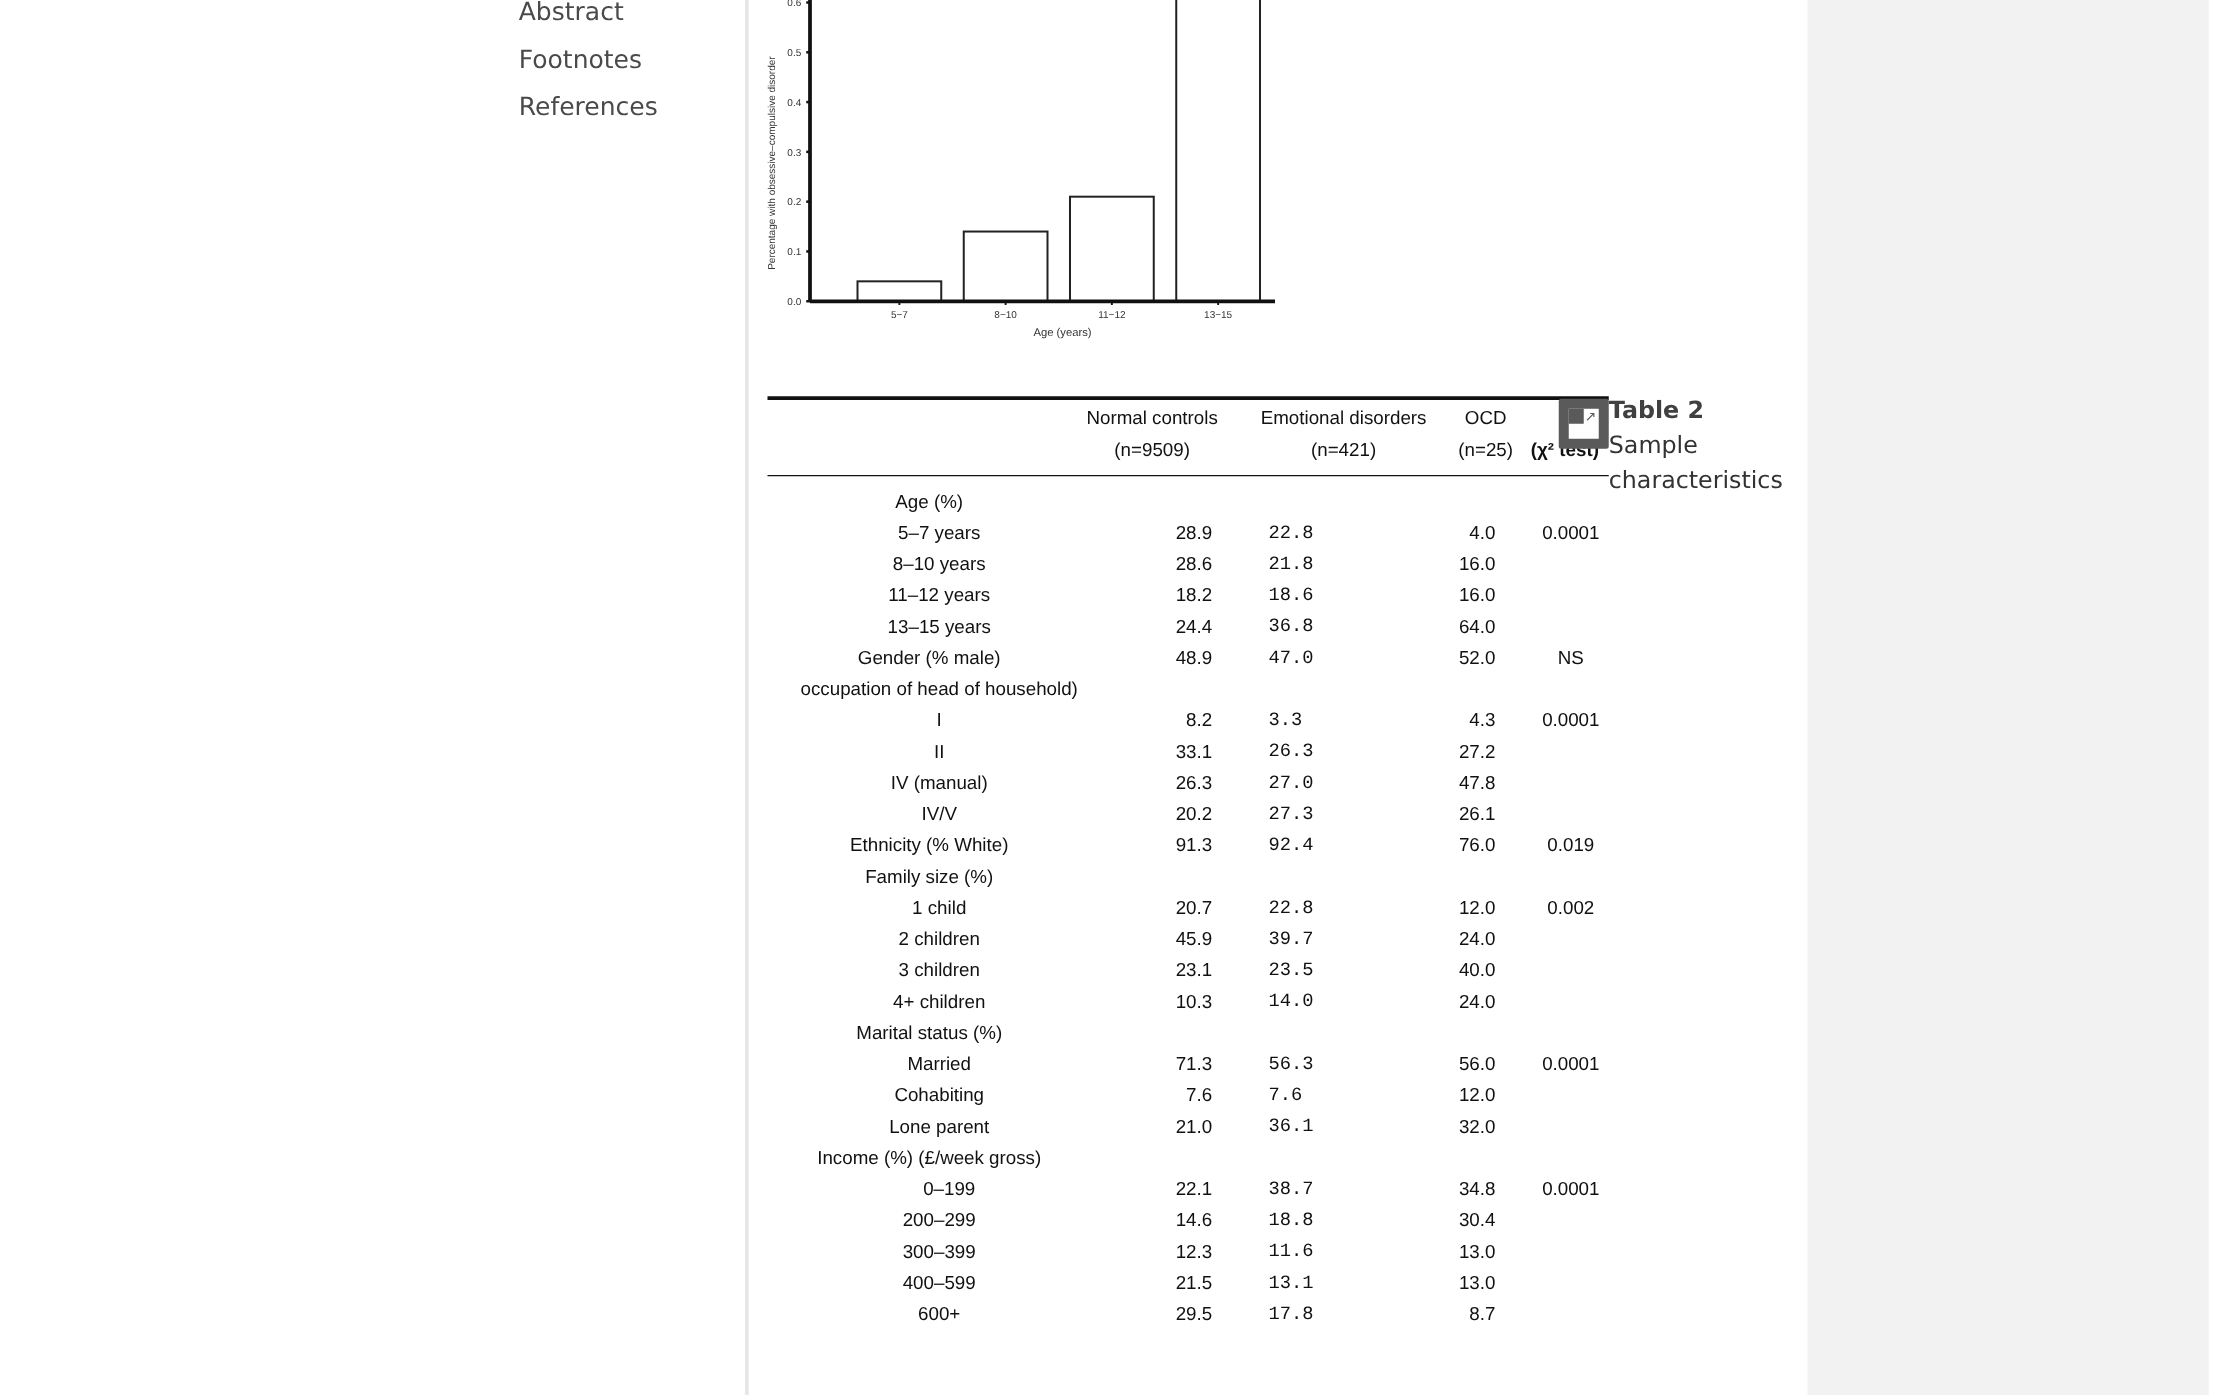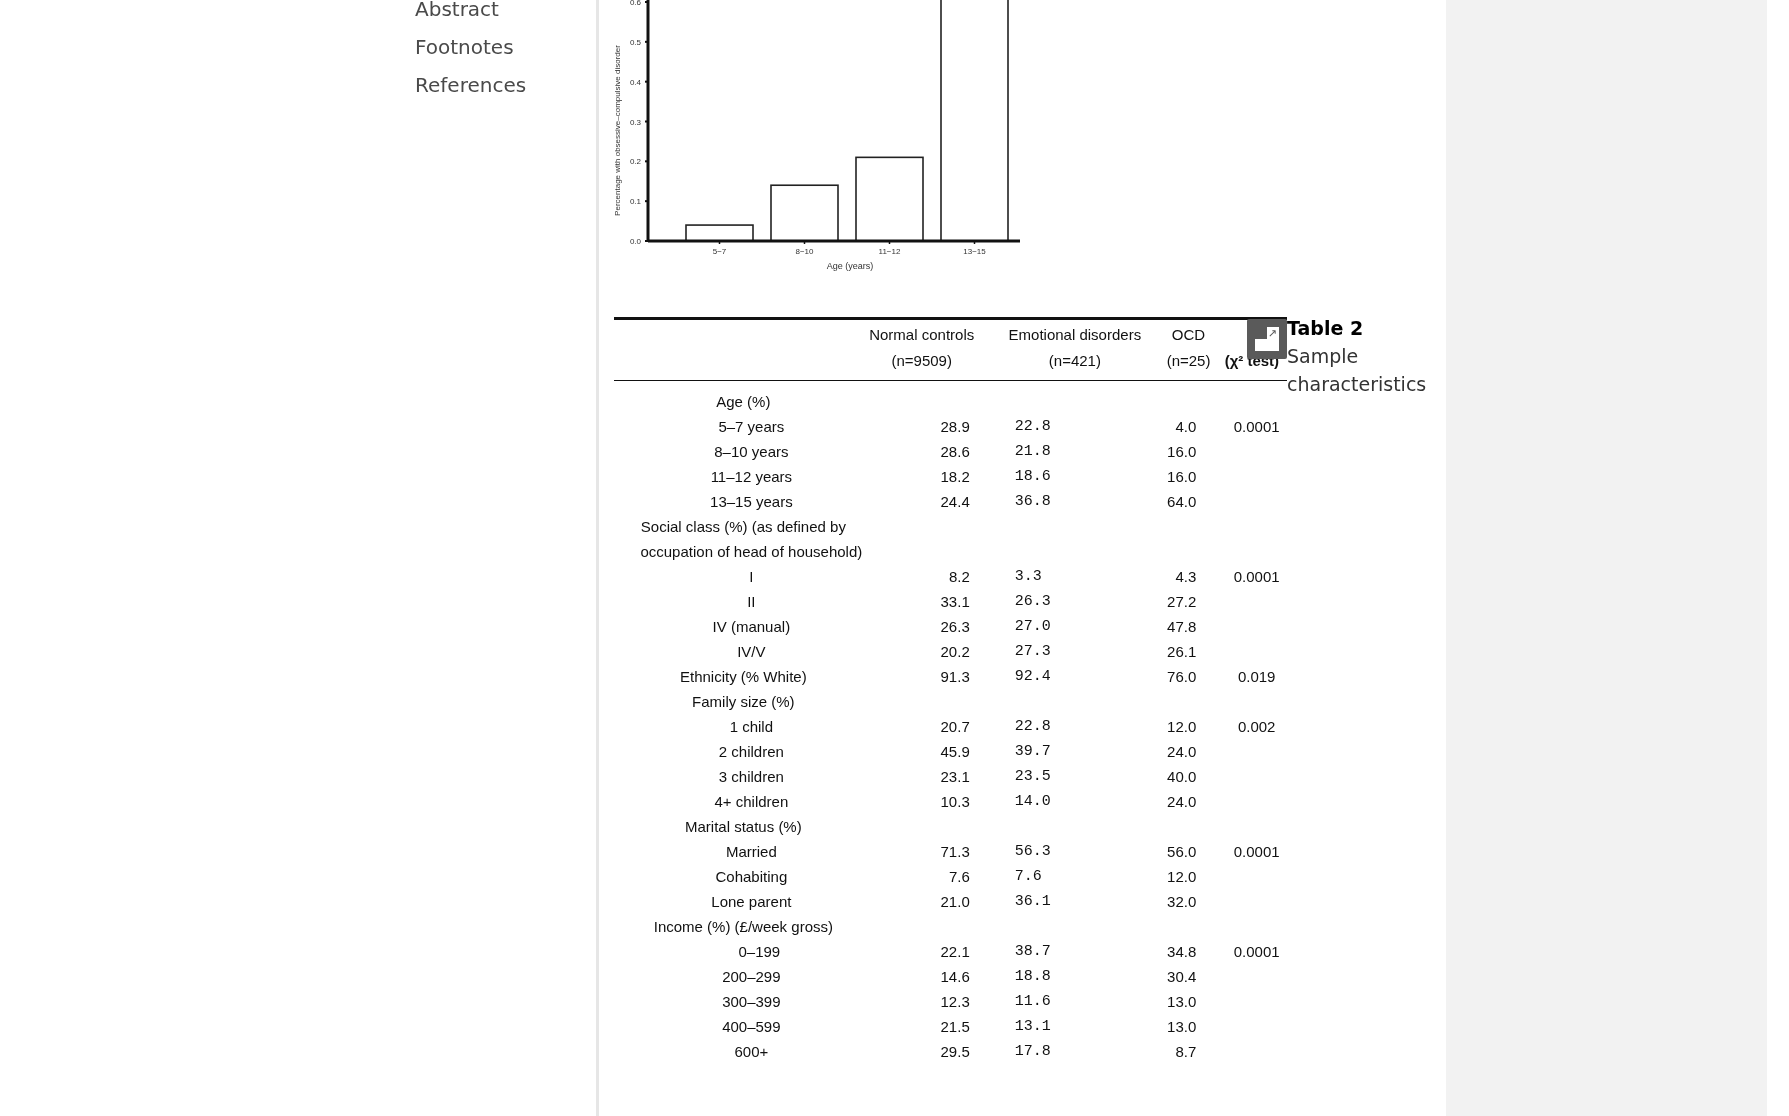--- a/index.html
+++ b/index.html
@@ -26,21 +26,21 @@
   .c4 { width:70px; text-align:center; }
   .lvl1 { padding-left:16px !important; }
   .lvl2 { padding-left:32px !important; }
   .tbl tbody tr:first-child td { padding-top:8px; }
   .caption { position:absolute; left:1247px; top:314px; }
   .expand-btn { position:absolute; left:0; top:5px; width:40px; height:40px; background:#5a5a5a; border-radius:2px; cursor:pointer; }
   .expand-btn .inner { position:absolute; left:8px; top:8px; width:24px; height:24px; background:#fff; }
   .expand-btn .inner .notch { position:absolute; left:0; top:0; width:12px; height:12px; background:#5a5a5a; }
   .expand-btn .inner .arrow { position:absolute; right:2px; top:1px; font-size:11px; color:#5a5a5a; font-family:"DejaVu Sans", sans-serif; line-height:11px; }
   .caption-text { position:absolute; left:40px; top:0; width:150px; font-size:19px; line-height:28px; color:#333; font-family:"DejaVu Sans", sans-serif; }
-  .caption-text b { color:#000000; }
+  .caption-text b { color:#404040; }
 </style>
 </head>
 <body>
 
 <nav class="sidebar">
   <a>Abstract</a>
   <a>Footnotes</a>
   <a>References</a>
 </nav>
 
@@ -138,25 +138,25 @@
           <td class="c4"></td>
         </tr>
         <tr>
           <td class="c0 lvl1">13–15 years</td>
           <td class="c1">24.4</td>
           <td class="c2">36.8</td>
           <td class="c3">64.0</td>
           <td class="c4"></td>
         </tr>
         <tr>
-          <td class="c0 ">Social class (%) (as defined by</td>
-          <td class="c1"></td>
-          <td class="c2"></td>
-          <td class="c3"></td>
-          <td class="c4"></td>
+          <td class="c0 ">Gender (% male)</td>
+          <td class="c1">48.9</td>
+          <td class="c2">47.0</td>
+          <td class="c3">52.0</td>
+          <td class="c4">NS</td>
         </tr>
         <tr>
           <td class="c0 lvl1">occupation of head of household)</td>
           <td class="c1"></td>
           <td class="c2"></td>
           <td class="c3"></td>
           <td class="c4"></td>
         </tr>
         <tr>
           <td class="c0 lvl1">I</td>

